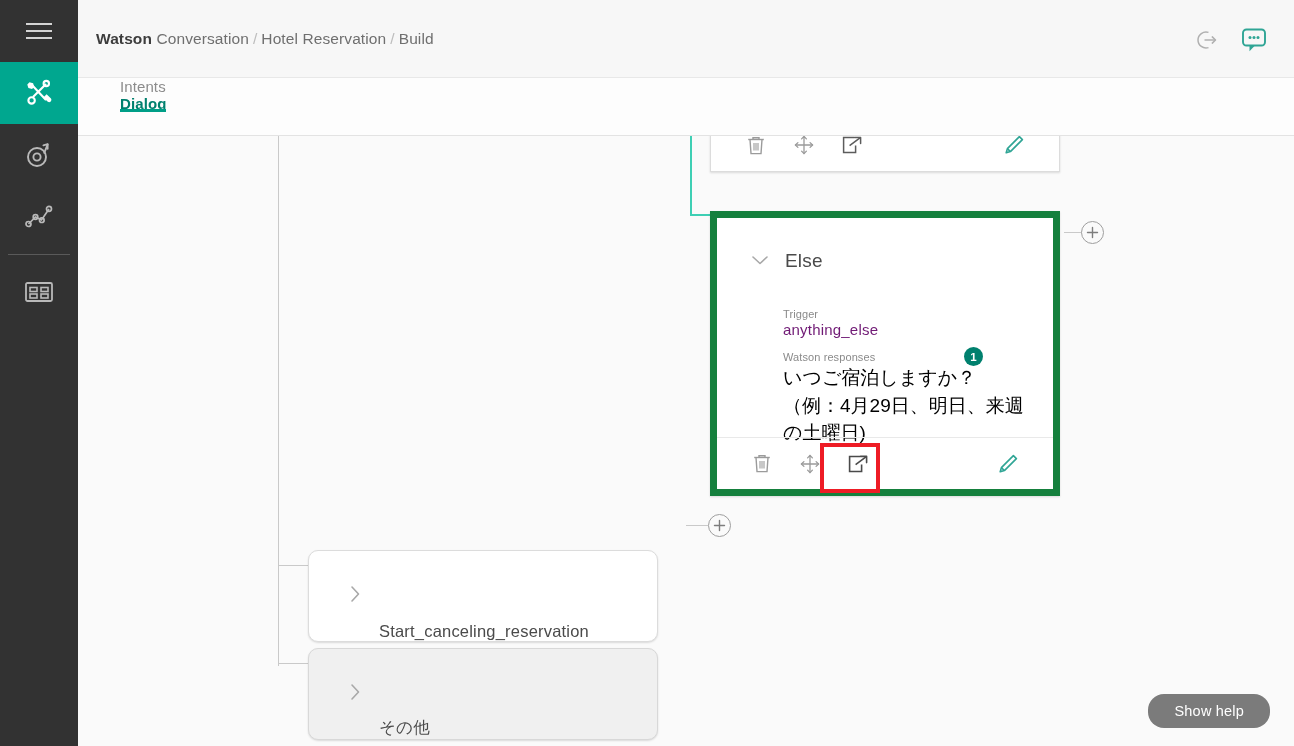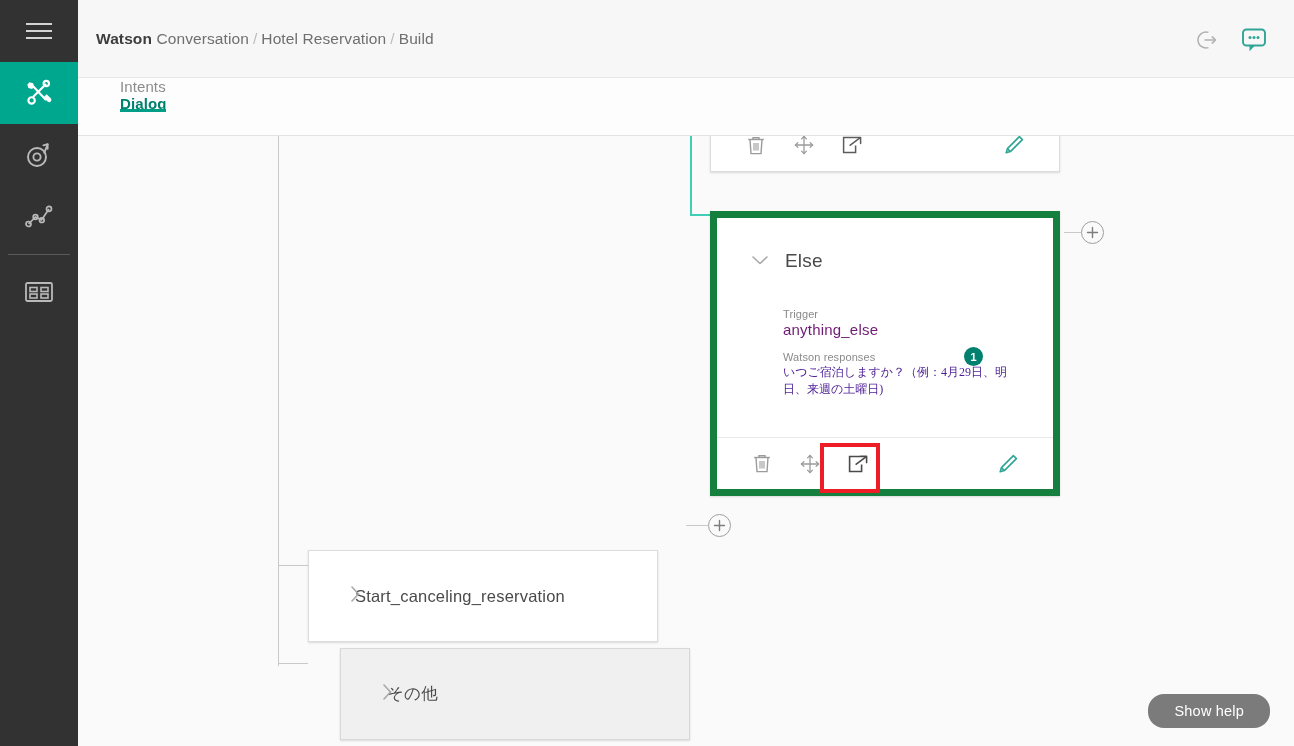--- a/index.html
+++ b/index.html
@@ -72,44 +72,44 @@
   .tline.tealh { background: #3ecfb4; height: 2px; }
 
   
   .card {
     position: absolute; background: #ffffff;
     box-shadow: 0 1px 2px rgba(0,0,0,.13);
   }
   .card.plain { border: 1px solid #dcdcdc; }
   .card.selected { border: 7px solid #15803d; }
   .card.collapsed {
-    display: flex; align-items: center; padding-left: 20px;
-    font-size: 16.5px; color: #4a4a4a; letter-spacing: .2px;
-  }
-  .card.collapsed.hovered { background: #f0f0f0; border: 1px solid #d8d8d8; margin-left: 32px; }
+    display: flex; align-items: flex-end; padding-left: 44px;
+    font-size: 16.5px; color: #4a4a4a; letter-spacing: .2px; border-radius: 10px;
+  }
+  .card.collapsed.hovered { background: #f0f0f0; border: 1px solid #d8d8d8; }
   .chev-right {
     position: absolute; left: 40px; top: 50%; transform: translateY(-50%);
   }
   .collapsed-label { padding-left: 26px; }
 
   
   .node-head {
     position: absolute; left: 34px; top: 32px;
     display: flex; align-items: center; gap: 16px;
   }
   .node-title { font-size: 19px; color: #4a4a4a; letter-spacing: .2px; }
   .node-body { position: absolute; left: 66px; top: 90px; right: 24px; }
   .field-label {
     font-size: 11px; color: #8a8a8a; letter-spacing: .1px; margin-bottom: 1px;
   }
   .field-value { font-size: 15px; color: #701a75; letter-spacing: .2px; }
   .resp-block { margin-top: 13px; position: relative; }
   .resp-text {
-    font-size: 12px; color: #4c1d95; line-height: 1.45;
-    max-width: 252px; word-break: break-word; font-family: Liberation Serif, serif;
+    font-size: 19px; color: #000000; line-height: 1.45;
+    max-width: 252px; word-break: break-word;
   }
   .badge {
     position: absolute; right: 46px; top: -4px;
     width: 19px; height: 19px; border-radius: 50%;
     background: #00806e; color: #fff; font-size: 11.5px; font-weight: bold;
     display: flex; align-items: center; justify-content: center;
   }
 
   
   .actionbar {

